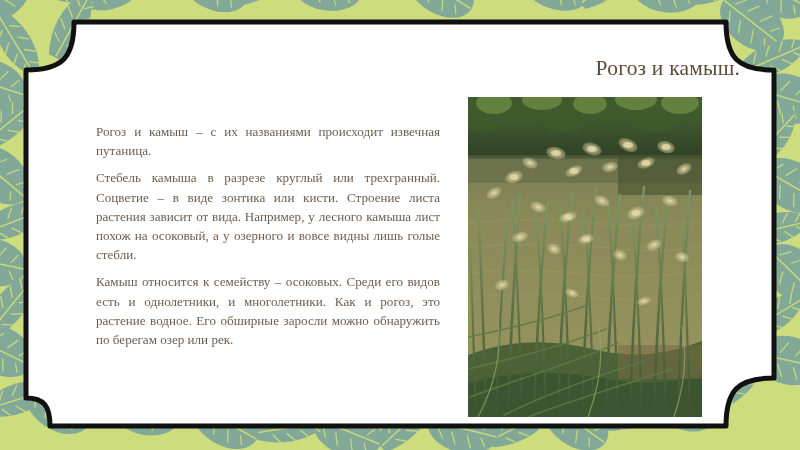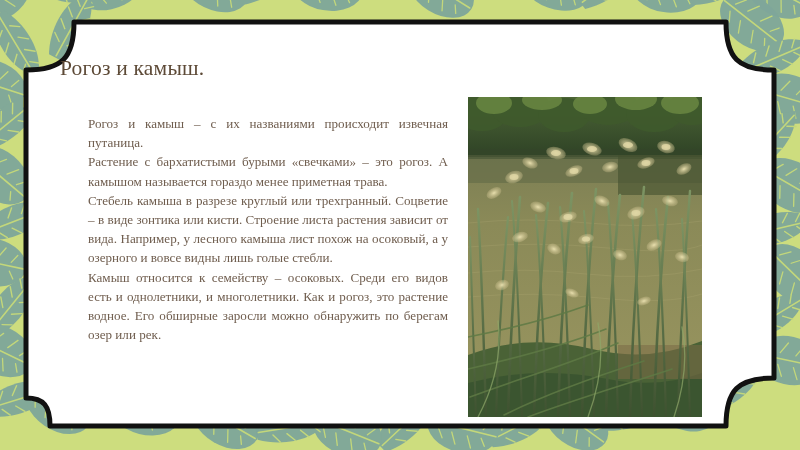--- a/index.html
+++ b/index.html
@@ -46,42 +46,42 @@
     top: 0;
     width: 800px;
     height: 450px;
   }
 
   .slide-title {
     position: absolute;
     left: 60px;
     top: 56px;
     width: 680px;
-    text-align: left;
+    text-align: right;
     font-size: 21.5px;
     letter-spacing: 0.2px;
     color: #5d4a37;
     font-family: "Liberation Serif", "DejaVu Serif", serif;
     white-space: nowrap;
   }
 
   .body-text {
     position: absolute;
     left: 88px;
     top: 114px;
     width: 360px;
     font-size: 13.1px;
     line-height: 19.2px;
     color: #6f5d4e;
     text-align: justify;
     text-justify: inter-word;
     font-family: "Liberation Serif", "DejaVu Serif", serif;
   }
   .body-text p {
-    margin: 0;
+    margin: 8px;
   }
 
   .photo {
     position: absolute;
     left: 468px;
     top: 97px;
     width: 234px;
     height: 320px;
     overflow: hidden;
     background: #5d6b49;
@@ -188,21 +188,20 @@
           Z" fill="#ffffff" stroke="#111111" stroke-width="5" stroke-linejoin="round"></path>
     </svg>
   </div>
 
   <div class="content">
 
     <div class="slide-title">Рогоз и камыш.</div>
 
     <div class="body-text">
       <p>Рогоз и камыш – с их названиями происходит извечная путаница.</p>
-      <p>Растение с бархатистыми бурыми «свечками» – это рогоз. А камышом называется гораздо менее приметная трава.</p>
       <p>Стебель камыша в разрезе круглый или трехгранный. Соцветие – в виде зонтика или кисти. Строение листа растения зависит от вида. Например, у лесного камыша лист похож на осоковый, а у озерного и вовсе видны лишь голые стебли.</p>
       <p>Камыш относится к семейству – осоковых. Среди его видов есть и однолетники, и многолетники. Как и рогоз, это растение водное. Его обширные заросли можно обнаружить по берегам озер или рек.</p>
     </div>
 
     <div class="photo">
       <svg width="234" height="320" viewBox="0 0 234 320" xmlns="http://www.w3.org/2000/svg" aria-hidden="true">
         <defs>
           <linearGradient id="waterGrad" x1="0" y1="0" x2="0" y2="1">
             <stop offset="0%" stop-color="#6f7550"></stop>
             <stop offset="40%" stop-color="#8b8a58"></stop>

